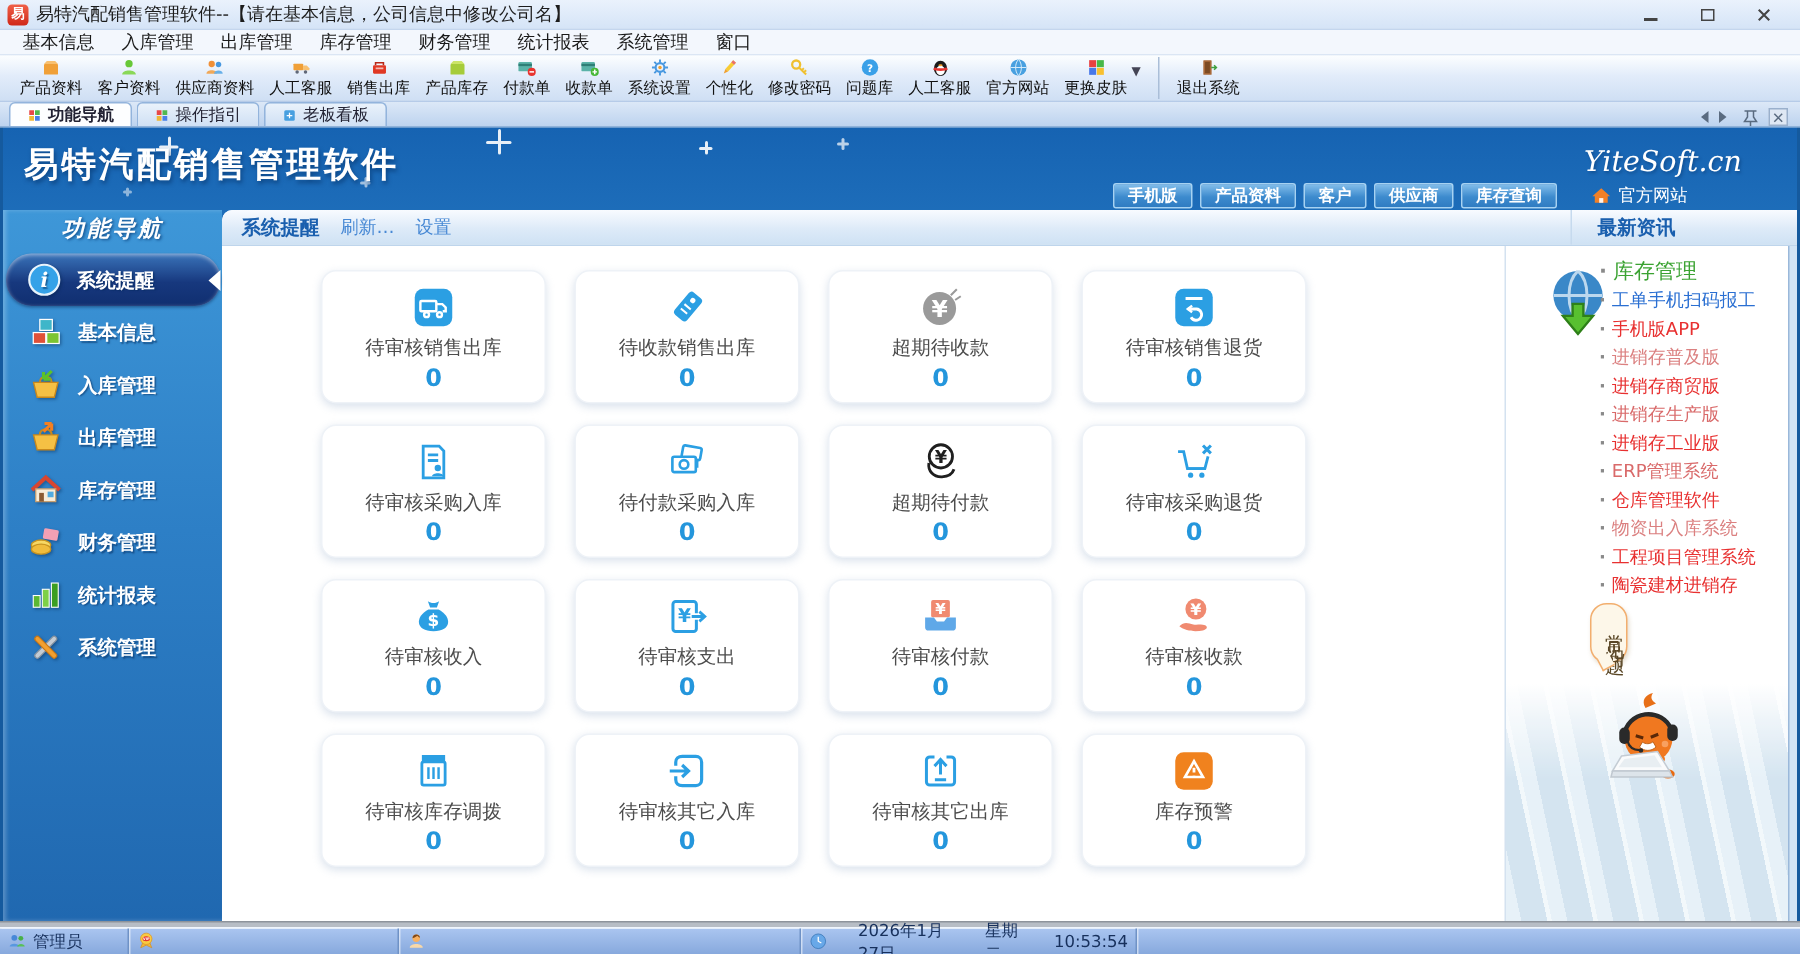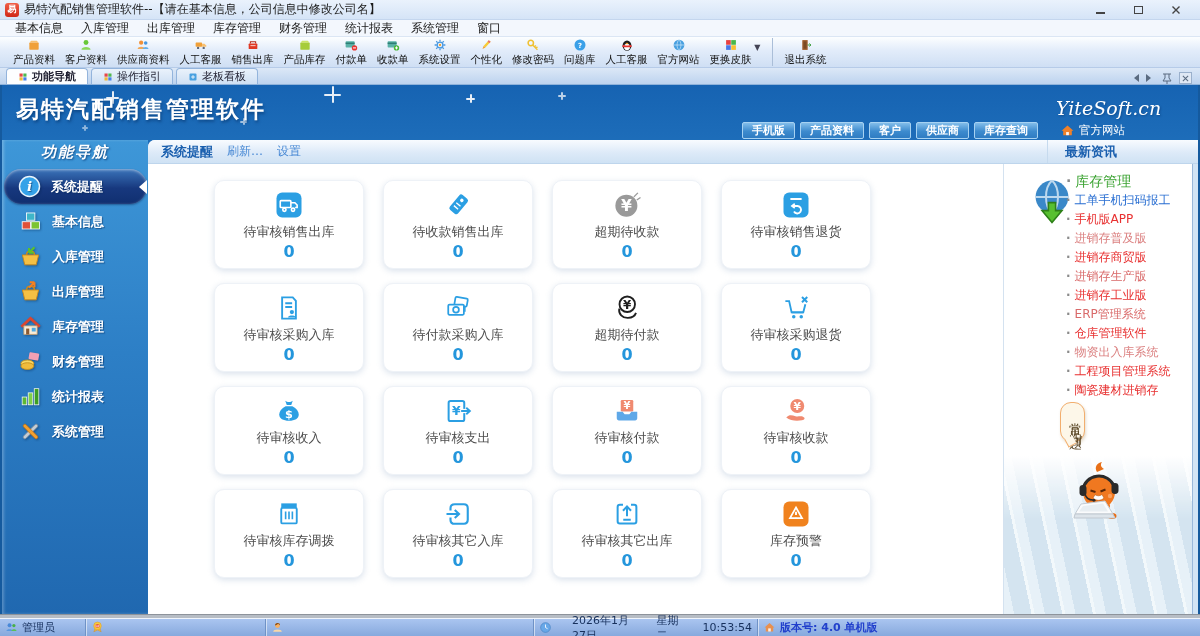--- a/index.html
+++ b/index.html
@@ -928,24 +928,15 @@
       <span class="sb-icon">
           <svg viewBox="0 0 24 24">
             <circle cx="12" cy="12" r="9" fill="#68a8e8" stroke="#3a78b8"></circle>
             <path d="M12 6.5V12l3.8 2.2" fill="none" stroke="#fff" stroke-width="1.6"></path>
           </svg>
         </span>
       <span>2026年1月27日</span>
       <span>星期二</span>
       <span>10:53:54</span>
     </div>
-    <div class="sb-panel sb-version">
-      <span class="sb-icon">
-          <svg viewBox="0 0 24 24">
-            <path d="M2.8 12L12 3.8 21.2 12h-2.4v7.4H5.2V12z" fill="#e89050"></path>
-            <rect x="9.6" y="13.6" width="4.8" height="5.8" fill="#fff" opacity=".85"></rect>
-          </svg>
-        </span>
-      <span>版本号: 4.0 单机版</span>
-    </div>
   </div>
 
 </div>
 
 </body></html>

